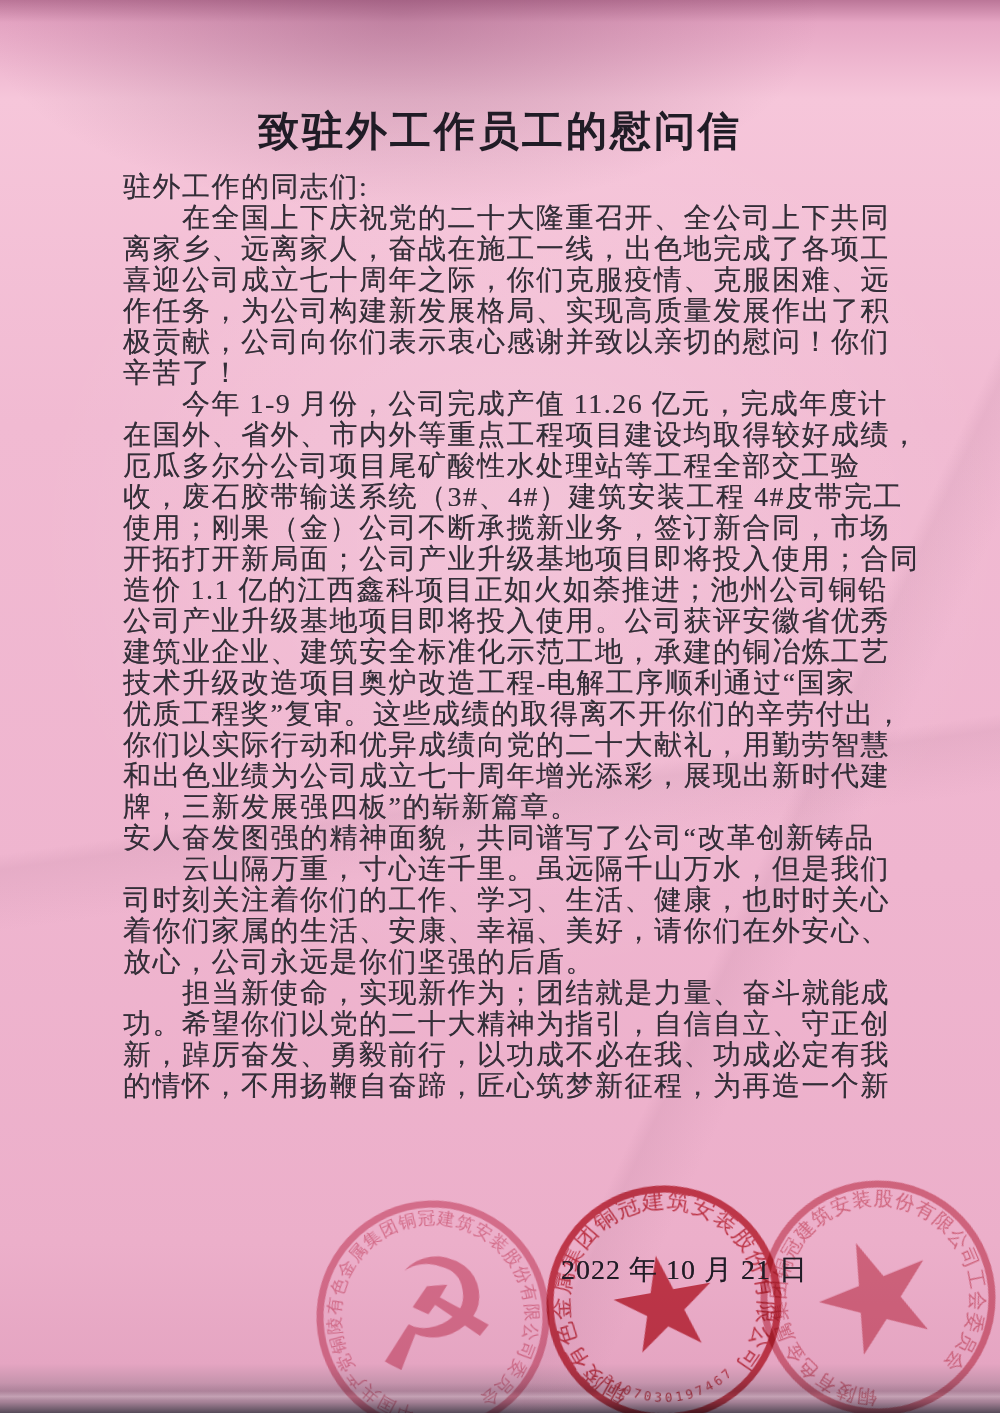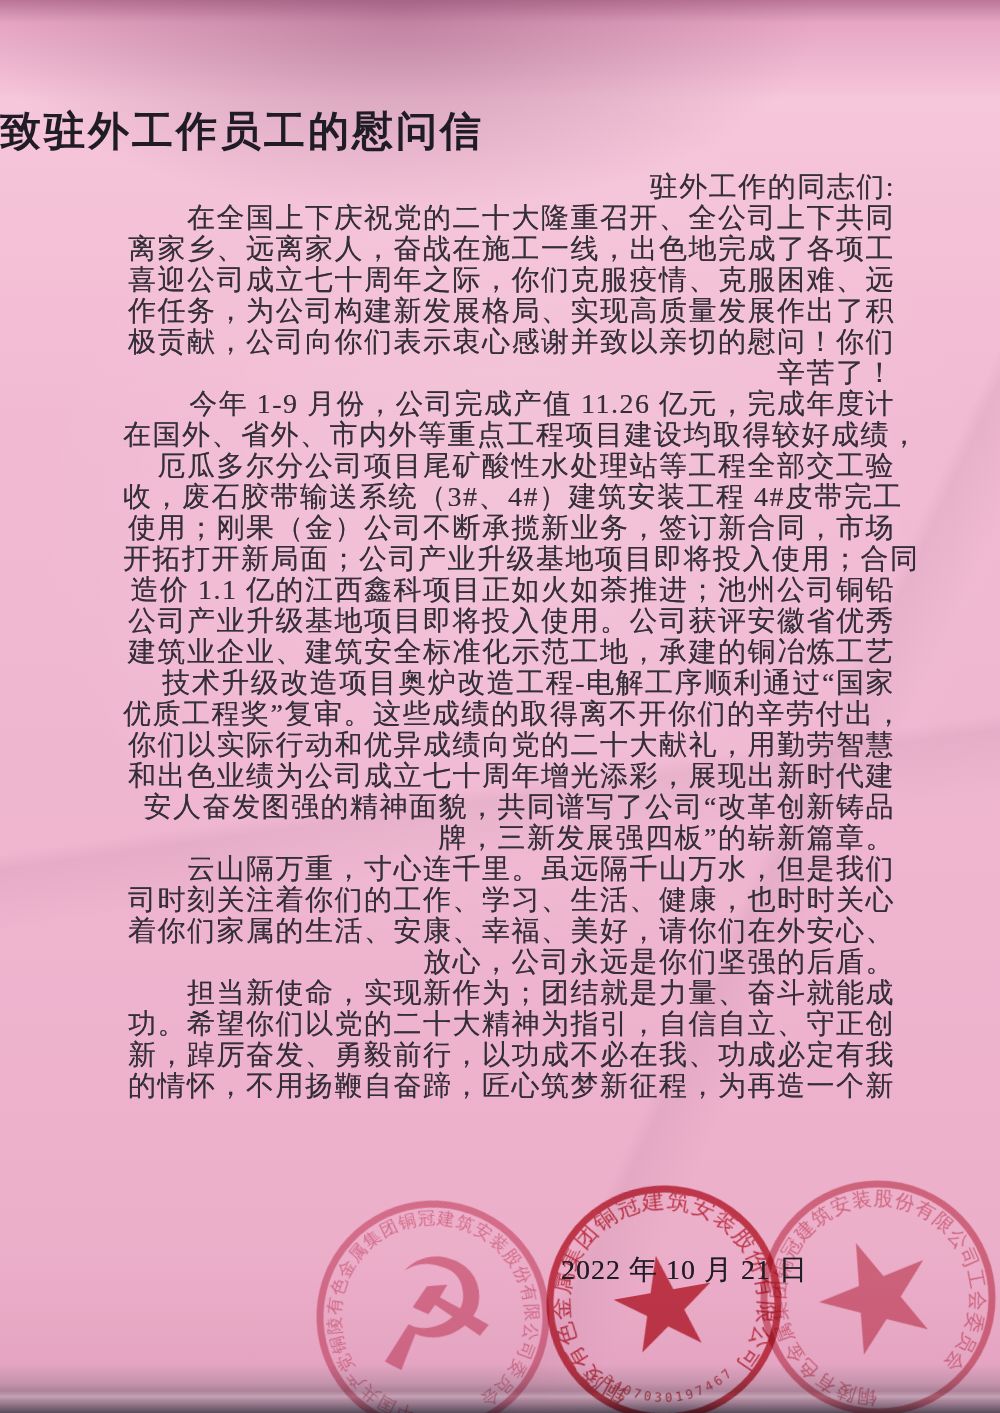--- a/index.html
+++ b/index.html
@@ -25,30 +25,29 @@
         #e5a5c2 96.5%,
         #a78398 99.2%,
         #564b59 100%);
   }
   .crease-bottom{
     position:absolute;left:0;right:0;top:1383px;height:18px;
     background:linear-gradient(180deg, transparent 0%, rgba(125,85,110,0.18) 45%, rgba(255,235,244,0.25) 75%, transparent 100%);
   }
   .title{
     position:absolute;top:104px;left:0;width:100%;
-    text-align:left;
+    text-align:center;
     font-size:41px;font-weight:bold;letter-spacing:3px;
     color:var(--ink-title,#201c26);
   }
   .letter{
     position:absolute;top:171px;left:123px;width:772px;
     font-size:28px;line-height:31px;letter-spacing:1.5px;
     color:var(--ink-body,#332e38);
     text-shadow:0 0 0.6px rgba(51,46,56,0.55);
-    text-align:right;
   }
   .letter .text-line{white-space:nowrap;}
   .date-line{
     position:absolute;top:1251px;left:561px;
     font-size:28px;letter-spacing:1px;
     color:var(--ink-title,#201c26);
     z-index:6;
     text-shadow:0 0 0.6px rgba(20,18,25,0.6);
   }
   .stamp{
@@ -86,22 +85,22 @@
       <div class="text-line">收，废石胶带输送系统（3#、4#）建筑安装工程 4#皮带完工</div>
       <div class="text-line">使用；刚果（金）公司不断承揽新业务，签订新合同，市场</div>
       <div class="text-line">开拓打开新局面；公司产业升级基地项目即将投入使用；合同</div>
       <div class="text-line">造价 1.1 亿的江西鑫科项目正如火如荼推进；池州公司铜铅</div>
       <div class="text-line">公司产业升级基地项目即将投入使用。公司获评安徽省优秀</div>
       <div class="text-line">建筑业企业、建筑安全标准化示范工地，承建的铜冶炼工艺</div>
       <div class="text-line">技术升级改造项目奥炉改造工程-电解工序顺利通过“国家</div>
       <div class="text-line">优质工程奖”复审。这些成绩的取得离不开你们的辛劳付出，</div>
       <div class="text-line">你们以实际行动和优异成绩向党的二十大献礼，用勤劳智慧</div>
       <div class="text-line">和出色业绩为公司成立七十周年增光添彩，展现出新时代建</div>
+      <div class="text-line">牌，三新发展强四板”的崭新篇章。</div>
       <div class="text-line">安人奋发图强的精神面貌，共同谱写了公司“改革创新铸品</div>
-      <div class="text-line">牌，三新发展强四板”的崭新篇章。</div>
       <div class="text-line">　　云山隔万重，寸心连千里。虽远隔千山万水，但是我们</div>
       <div class="text-line">司时刻关注着你们的工作、学习、生活、健康，也时时关心</div>
       <div class="text-line">着你们家属的生活、安康、幸福、美好，请你们在外安心、</div>
       <div class="text-line">放心，公司永远是你们坚强的后盾。</div>
       <div class="text-line">　　担当新使命，实现新作为；团结就是力量、奋斗就能成</div>
       <div class="text-line">功。希望你们以党的二十大精神为指引，自信自立、守正创</div>
       <div class="text-line">新，踔厉奋发、勇毅前行，以功成不必在我、功成必定有我</div>
       <div class="text-line">的情怀，不用扬鞭自奋蹄，匠心筑梦新征程，为再造一个新</div>
     </div>
 </div>

